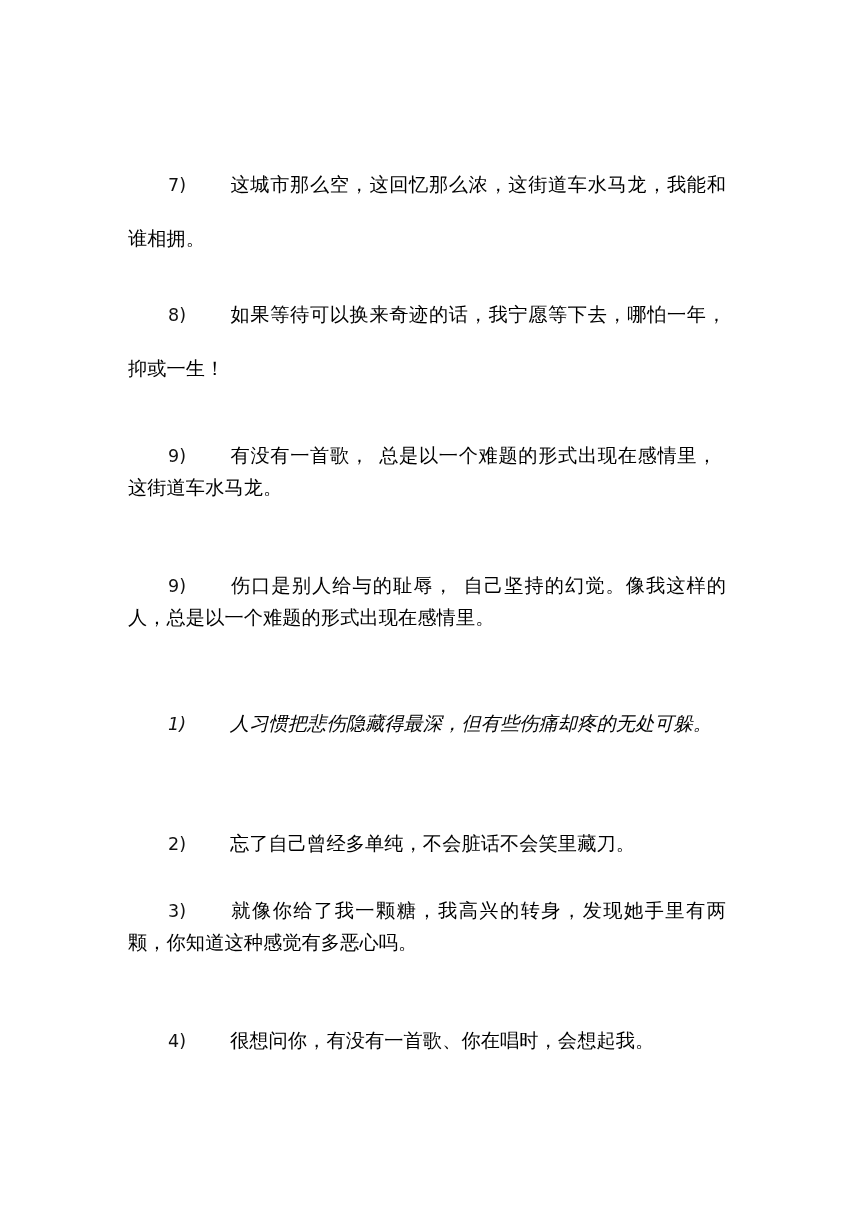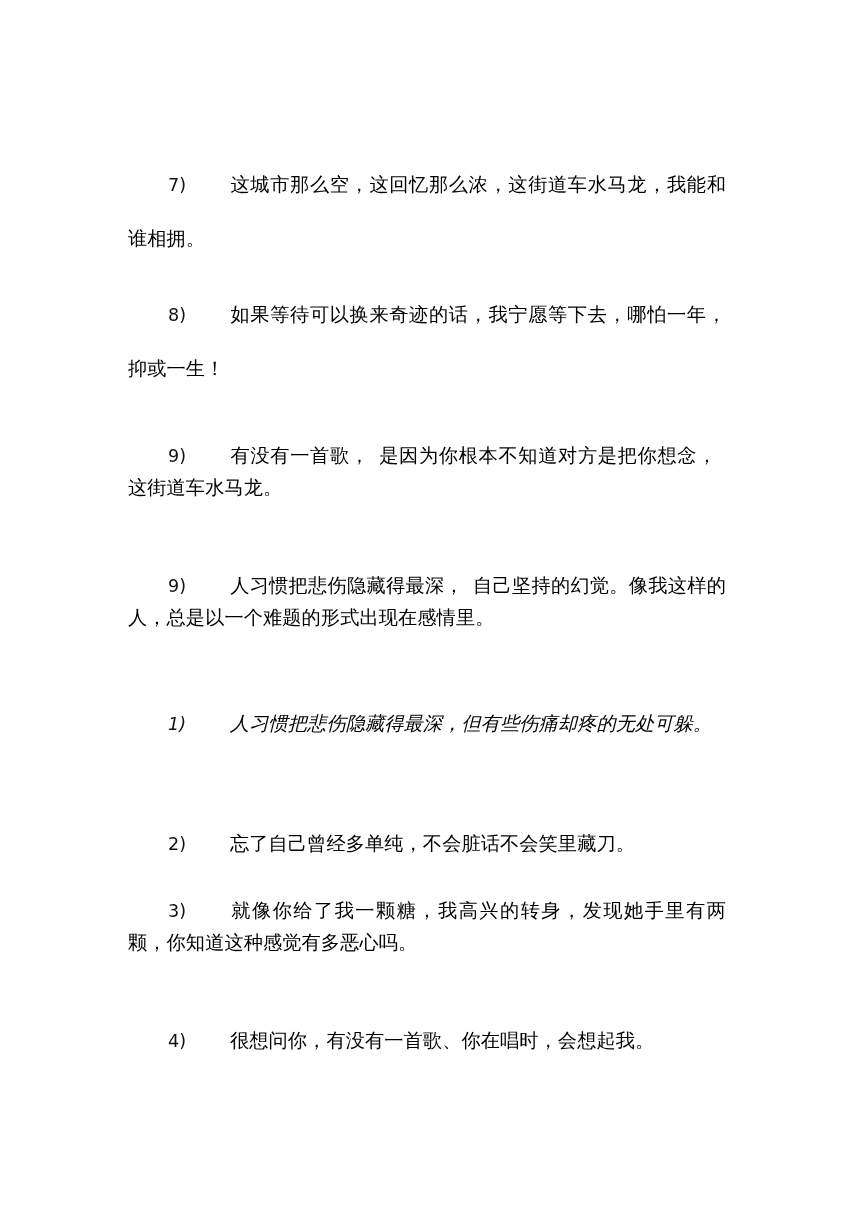--- a/index.html
+++ b/index.html
@@ -60,23 +60,23 @@
 </head>
 <body>
 
 <div class="page">
   <div class="content">
 
     <div class="item loose" style="top:158px;"><span class="indent"></span><span class="num">7)</span><span class="gap-sm"></span><span>这城市那么空，这回忆那么浓，这街道车水马龙，我能和谁相拥。</span></div>
 
     <div class="item loose" style="top:288px;"><span class="indent"></span><span class="num">8)</span><span class="gap-sm"></span><span>如果等待可以换来奇迹的话，我宁愿等下去，哪怕一年，抑或一生！</span></div>
 
-    <div class="item tight" style="top:440px;"><span class="indent"></span><span class="num">9)</span><span class="gap-sm"></span><span>有没有一首歌，</span><span class="sp"></span><span>是因为你根本不知道对方是把你想念，</span><span class="sp"></span><span>这街道车水马龙。</span></div>
+    <div class="item tight" style="top:440px;"><span class="indent"></span><span class="num">9)</span><span class="gap-sm"></span><span>有没有一首歌，</span><span class="sp"></span><span>总是以一个难题的形式出现在感情里，</span><span class="sp"></span><span>这街道车水马龙。</span></div>
 
-    <div class="item tight" style="top:570px;"><span class="indent"></span><span class="num">9)</span><span class="gap-sm"></span><span>人习惯把悲伤隐藏得最深，</span><span class="sp"></span><span>自己坚持的幻觉。像我这样的人，总是以一个难题的形式出现在感情里。</span></div>
+    <div class="item tight" style="top:570px;"><span class="indent"></span><span class="num">9)</span><span class="gap-sm"></span><span>伤口是别人给与的耻辱，</span><span class="sp"></span><span>自己坚持的幻觉。像我这样的人，总是以一个难题的形式出现在感情里。</span></div>
 
     <div class="item single" style="top:708px;font-style:italic;"><span class="indent"></span><span class="num">1)</span><span class="gap-sm"></span><span>人习惯把悲伤隐藏得最深，但有些伤痛却疼的无处可躲。</span></div>
 
     <div class="item single" style="top:800px;margin-top:28px;"><span class="indent"></span><span class="num">2)</span><span class="gap-sm"></span><span>忘了自己曾经多单纯，不会脏话不会笑里藏刀。</span></div>
 
     <div class="item tight" style="top:895px;"><span class="indent"></span><span class="num">3)</span><span class="gap-sm"></span><span>就像你给了我一颗糖，我高兴的转身，发现她手里有两颗，你知道这种感觉有多恶心吗。</span></div>
 
     <div class="item single" style="top:1025px;"><span class="indent"></span><span class="num">4)</span><span class="gap-sm"></span><span>很想问你，有没有一首歌、你在唱时，会想起我。</span></div>
 
   </div>

